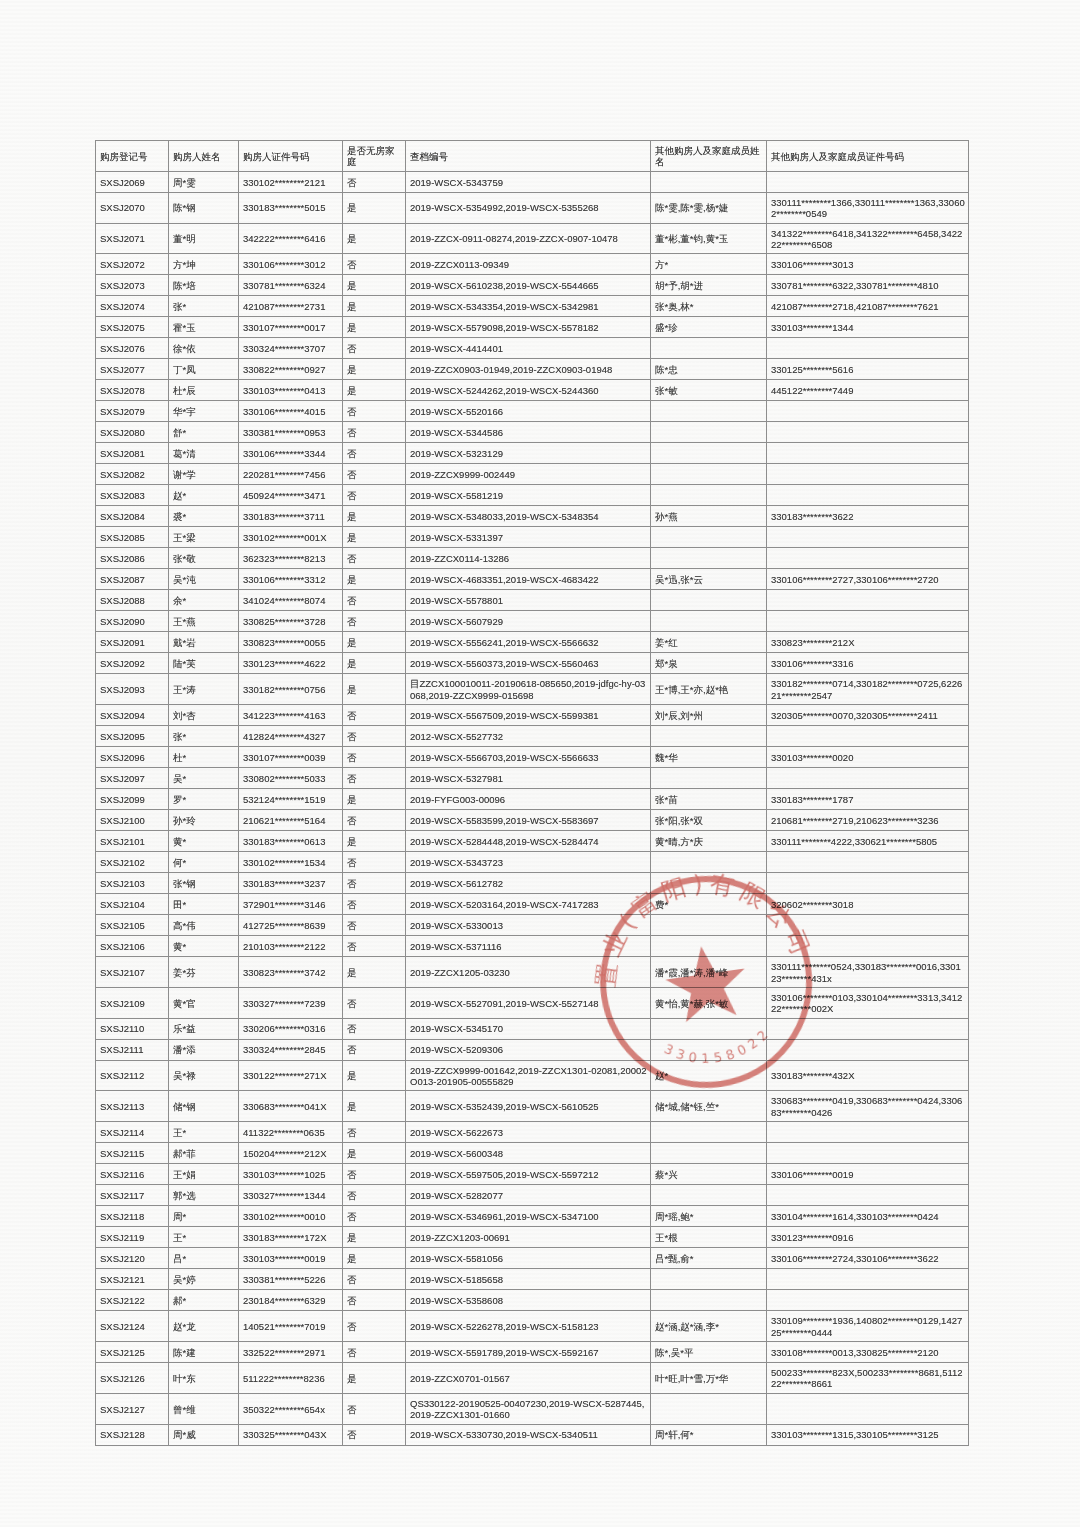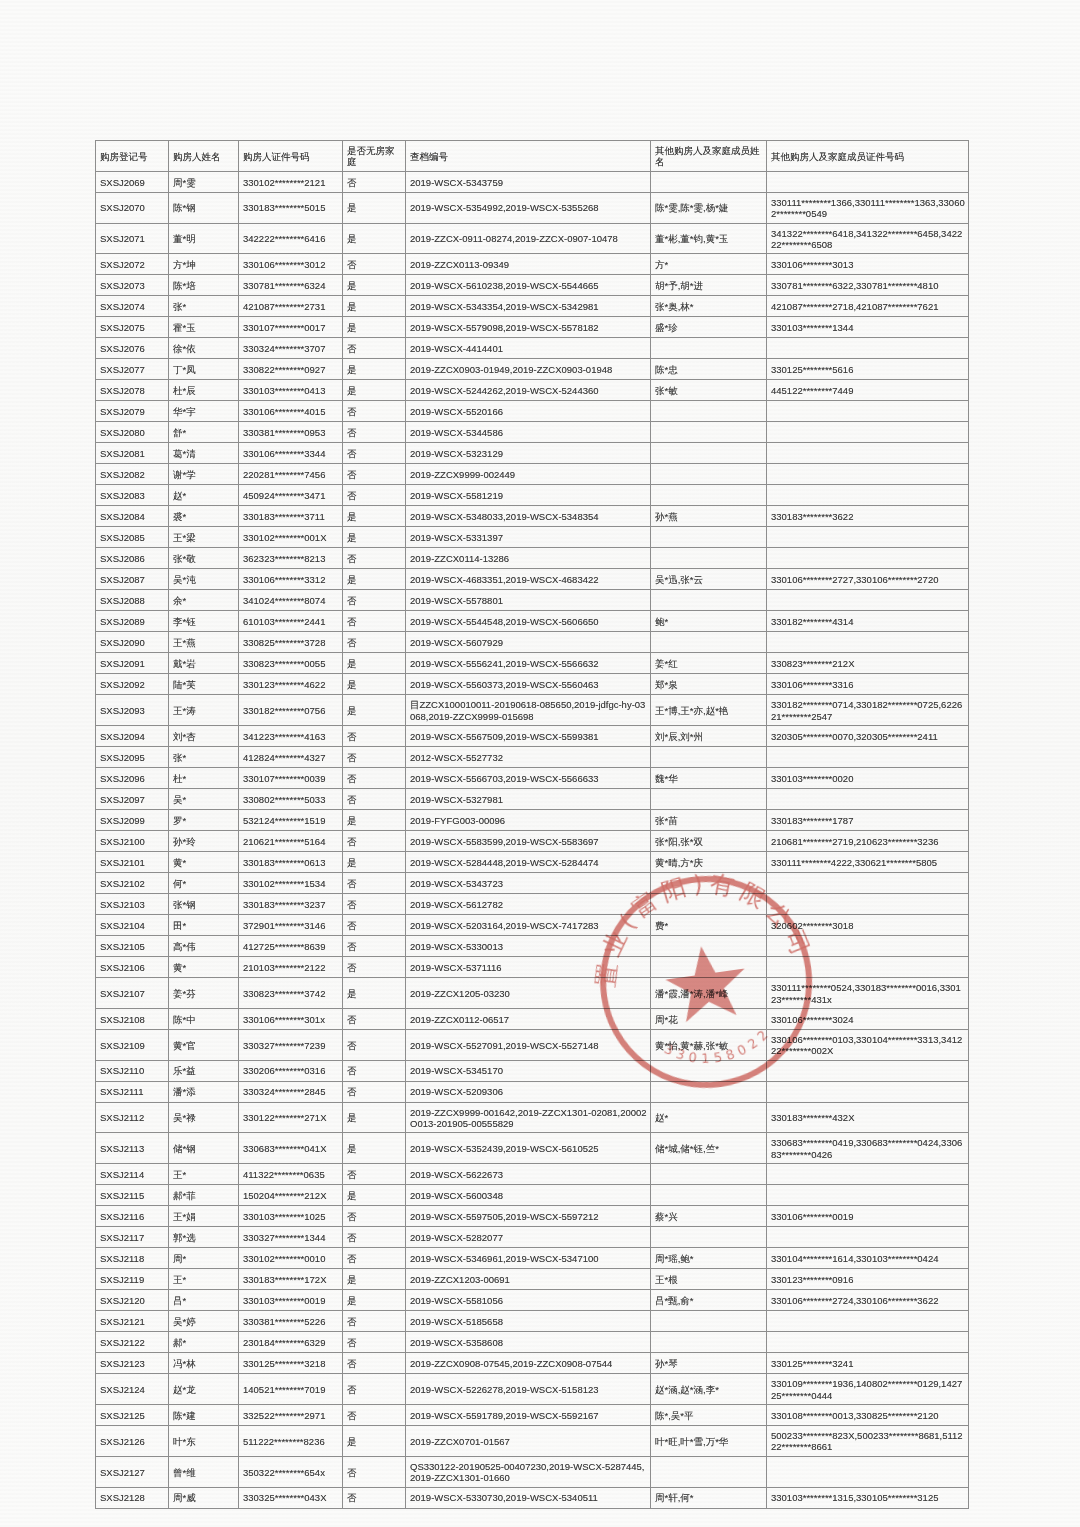--- a/index.html
+++ b/index.html
@@ -249,29 +249,20 @@
         <tr>
           <td>SXSJ2088</td>
           <td>余*</td>
           <td>341024********8074</td>
           <td>否</td>
           <td>2019-WSCX-5578801</td>
           <td></td>
           <td></td>
         </tr>
         <tr>
-          <td>SXSJ2089</td>
-          <td>李*钰</td>
-          <td>610103********2441</td>
-          <td>否</td>
-          <td>2019-WSCX-5544548,2019-WSCX-5606650</td>
-          <td>鲍*</td>
-          <td>330182********4314</td>
-        </tr>
-        <tr>
           <td>SXSJ2090</td>
           <td>王*燕</td>
           <td>330825********3728</td>
           <td>否</td>
           <td>2019-WSCX-5607929</td>
           <td></td>
           <td></td>
         </tr>
         <tr>
           <td>SXSJ2091</td>
@@ -411,29 +402,20 @@
         <tr>
           <td>SXSJ2107</td>
           <td>姜*芬</td>
           <td>330823********3742</td>
           <td>是</td>
           <td>2019-ZZCX1205-03230</td>
           <td>潘*霞,潘*涛,潘*峰</td>
           <td>330111********0524,330183********0016,330123********431x</td>
         </tr>
         <tr>
-          <td>SXSJ2108</td>
-          <td>陈*中</td>
-          <td>330106********301x</td>
-          <td>否</td>
-          <td>2019-ZZCX0112-06517</td>
-          <td>周*花</td>
-          <td>330106********3024</td>
-        </tr>
-        <tr>
           <td>SXSJ2109</td>
           <td>黄*官</td>
           <td>330327********7239</td>
           <td>否</td>
           <td>2019-WSCX-5527091,2019-WSCX-5527148</td>
           <td>黄*怡,黄*赫,张*敏</td>
           <td>330106********0103,330104********3313,341222********002X</td>
         </tr>
         <tr>
           <td>SXSJ2110</td>
@@ -544,29 +526,20 @@
           <td></td>
         </tr>
         <tr>
           <td>SXSJ2122</td>
           <td>郝*</td>
           <td>230184********6329</td>
           <td>否</td>
           <td>2019-WSCX-5358608</td>
           <td></td>
           <td></td>
-        </tr>
-        <tr>
-          <td>SXSJ2123</td>
-          <td>冯*林</td>
-          <td>330125********3218</td>
-          <td>否</td>
-          <td>2019-ZZCX0908-07545,2019-ZZCX0908-07544</td>
-          <td>孙*琴</td>
-          <td>330125********3241</td>
         </tr>
         <tr>
           <td>SXSJ2124</td>
           <td>赵*龙</td>
           <td>140521********7019</td>
           <td>否</td>
           <td>2019-WSCX-5226278,2019-WSCX-5158123</td>
           <td>赵*涵,赵*涵,李*</td>
           <td>330109********1936,140802********0129,142725********0444</td>
         </tr>

